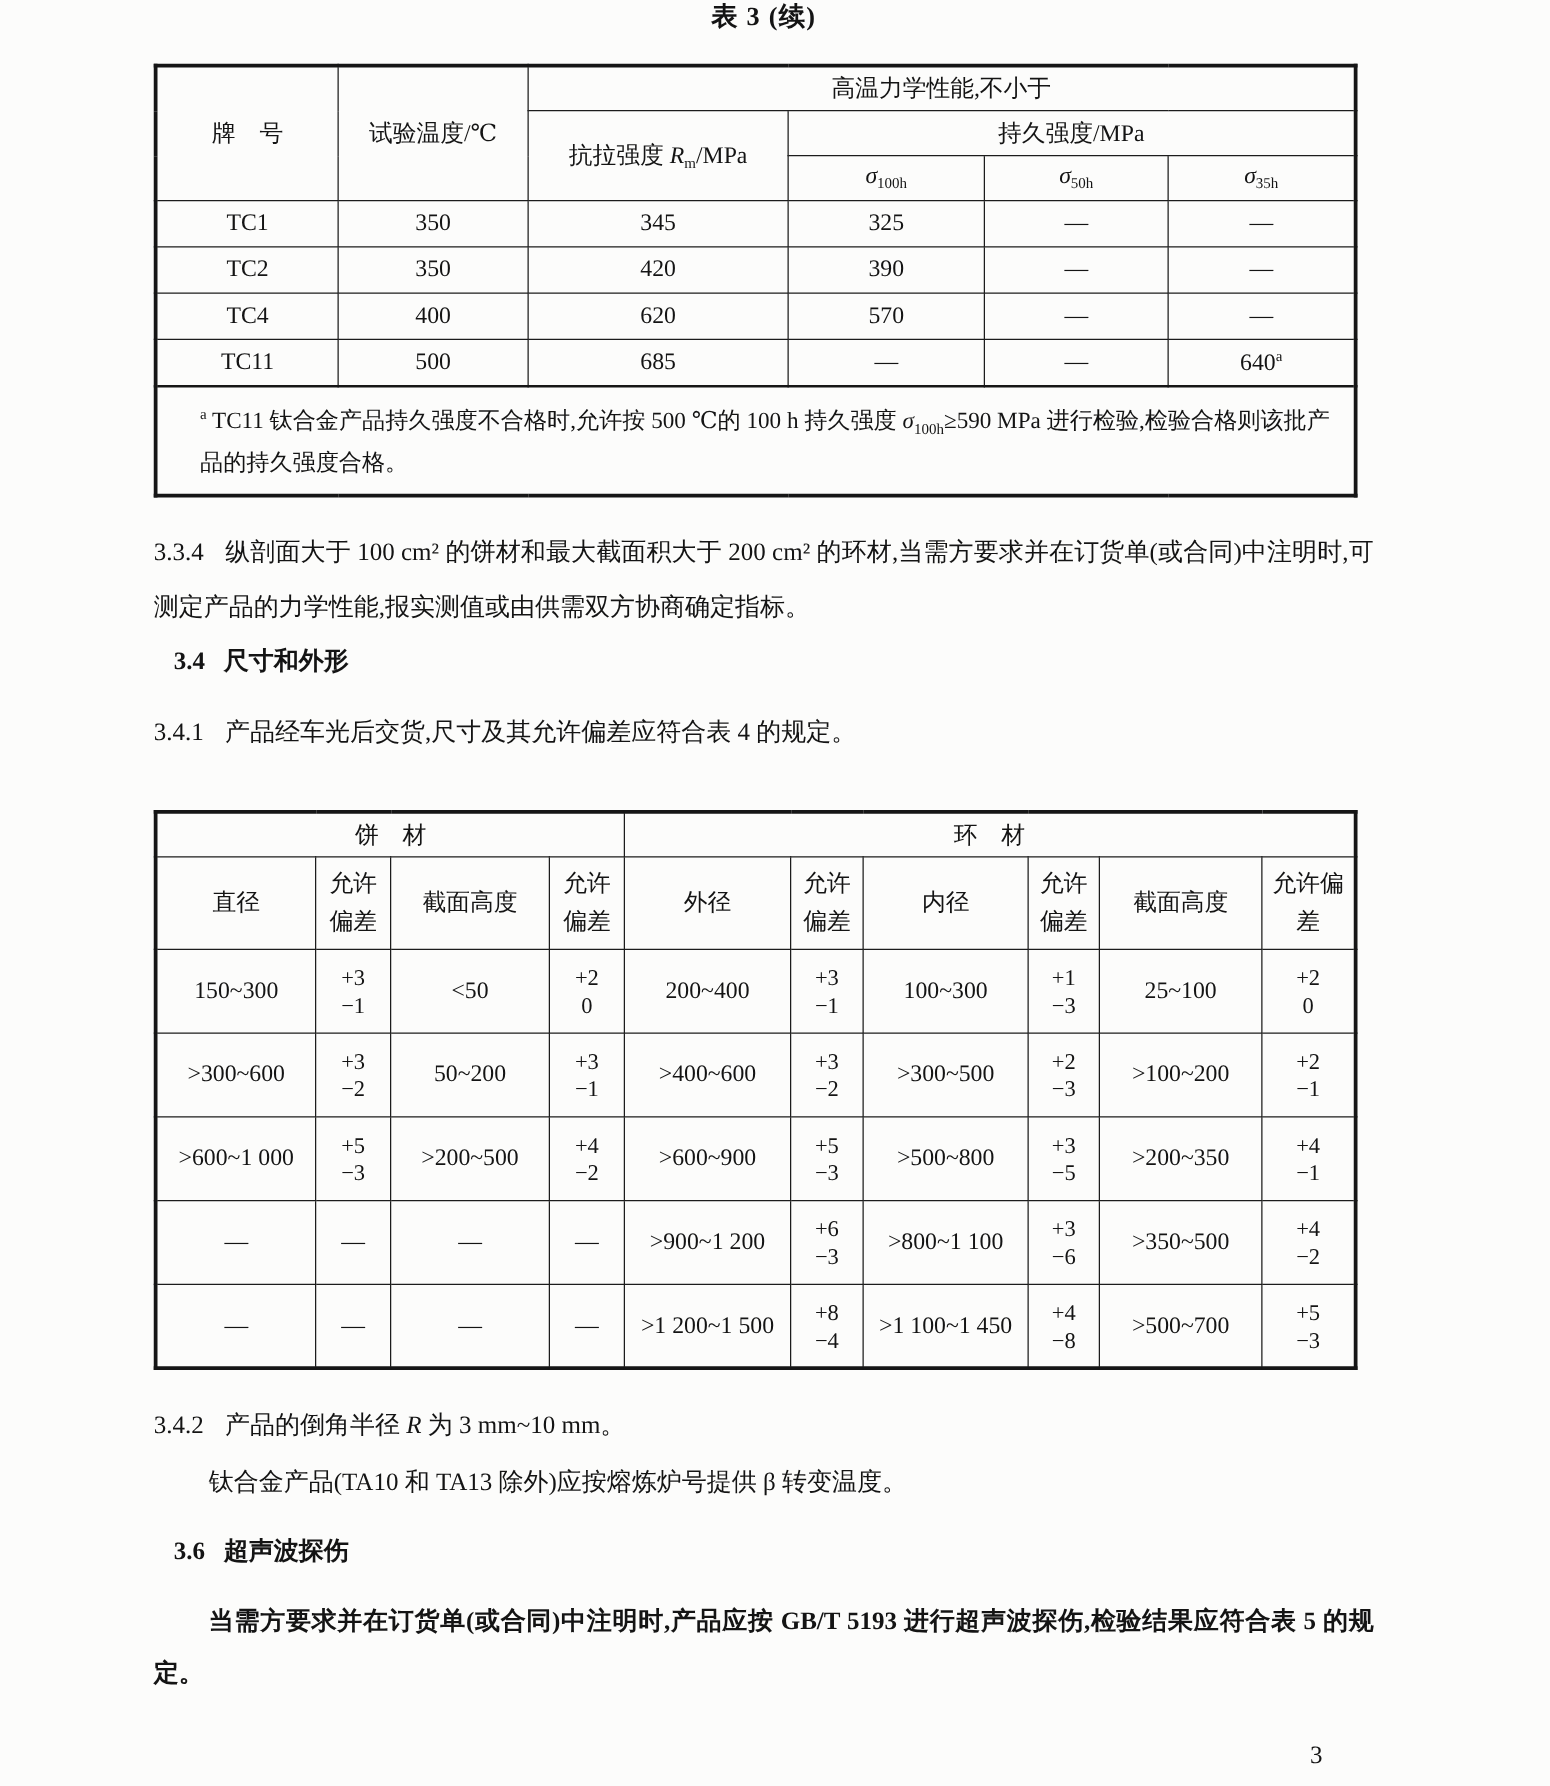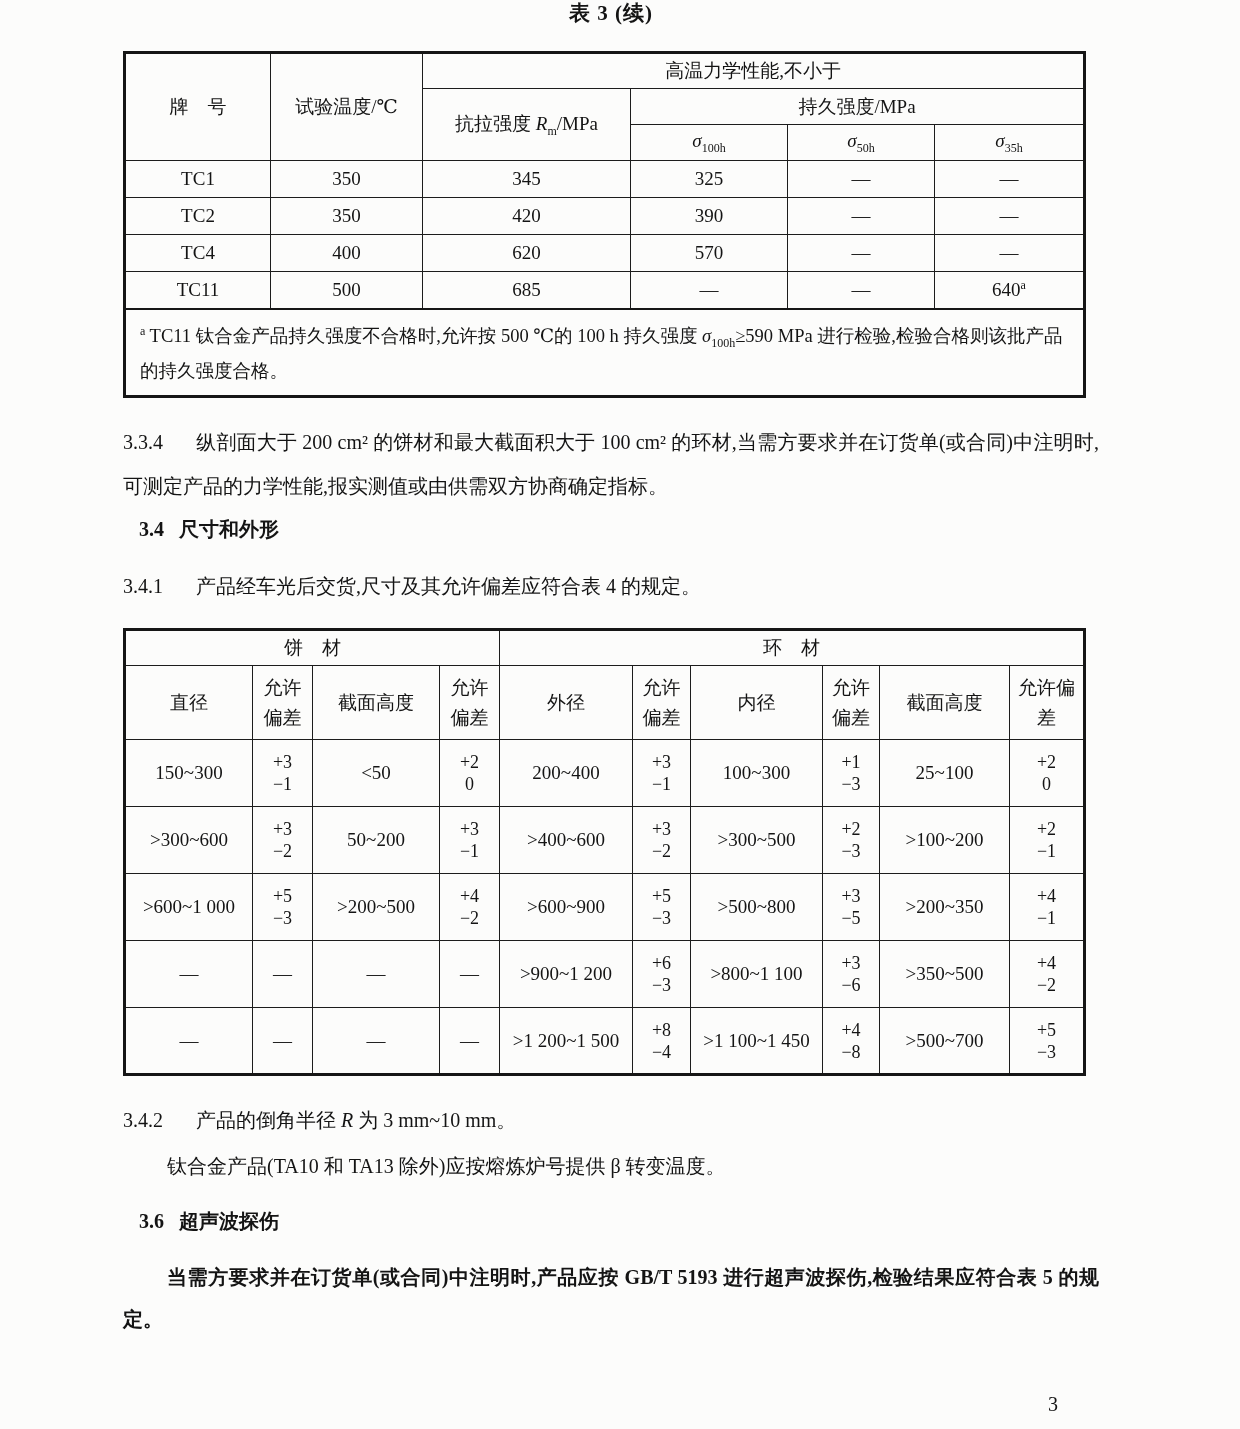--- a/index.html
+++ b/index.html
@@ -31,46 +31,46 @@
   .t3, .t4 { border: 3px solid #161616; }
 
   .t3 { margin-top: 26px; }
   .t3 thead tr.r1 { height: 36px; }
   .t3 thead tr.r2 { height: 36px; }
   .t3 thead tr.r3 { height: 36px; }
   .t3 tbody tr { height: 37px; }
   .t3 tfoot td { border-top: 2.5px solid #161616; }
   .footnote {
     text-align: left; font-size: 18.5px; line-height: 29px;
-    padding: 7px 16px 9px 14px;
+    padding: 7px 16px 9px 34px;
   }
   sub { font-size: 12px; }
   sup { font-size: 12px; }
   i { font-style: italic; }
 
   .t4-caption-row { position: relative; height: 24px; margin-top: 18px; }
   .t4-caption {
     position: absolute; left: 0; right: 0; text-align: center;
     font-weight: bold; font-size: 21px; line-height: 24px; letter-spacing: 1px;
   }
   .t4-unit { position: absolute; right: 0; top: 1px; font-size: 19px; line-height: 24px; }
 
-  .t4 { margin-top: 20px; }
+  .t4 { margin-top: 40px; }
   .t4 thead tr.grp { height: 36px; }
   .t4 thead tr.cols { height: 74px; }
   .t4 thead tr.cols th { line-height: 30px; padding: 0 8px; }
   .t4 tbody tr { height: 67px; }
   .tol { font-size: 18px; }
   .tol .tl { line-height: 22px; }
 
   .body {
     margin: 0; font-size: 20px; line-height: 44px;
     text-align: justify; text-justify: inter-ideograph;
   }
-  .num { display: inline-block; margin-right: 33px; }
+  .num { display: inline-block; margin-right: 17px; }
   .hd { margin: 16px; font-size: 20px; font-weight: bold; line-height: 38px; }
   .hd .num { margin-right: 15px; }
   .p334 { margin-top: 22px; }
   .p341 { margin-top: 2px; }
   .h34 { margin-top: 2px; }
   .p342 { margin-top: 24px; line-height: 40px; }
   .h35 { margin-top: 8px; }
   .p35 { margin-top: 6px; line-height: 40px; }
   .h36 { margin-top: 16px; }
   .p36 { margin-top: 8px; line-height: 42px; font-weight: bold; }
@@ -147,21 +147,21 @@
           <td>640<sup>a</sup></td>
         </tr>
       </tbody>
     <tfoot>
       <tr>
         <td colspan="6" class="footnote"><sup>a</sup><span> TC11 钛合金产品持久强度不合格时,允许按 500 ℃的 100 h 持久强度 </span><i>σ</i><sub>100h</sub><span>≥590 MPa 进行检验,检验合格则该批产品的持久强度合格。</span></td>
       </tr>
     </tfoot>
   </table>
 
-  <p class="body p334"><span class="num">3.3.4</span><span>纵剖面大于 200 cm² 的饼材和最大截面积大于 100 cm² 的环材,当需方要求并在订货单(或合同)中注明时,可测定产品的力学性能,报实测值或由供需双方协商确定指标。</span></p>
+  <p class="body p334"><span class="num">3.3.4</span><span>纵剖面大于 100 cm² 的饼材和最大截面积大于 200 cm² 的环材,当需方要求并在订货单(或合同)中注明时,可测定产品的力学性能,报实测值或由供需双方协商确定指标。</span></p>
 
   <h3 class="hd h34"><span class="num">3.4</span><span>尺寸和外形</span></h3>
 
   <p class="body p341"><span class="num">3.4.1</span><span>产品经车光后交货,尺寸及其允许偏差应符合表 4 的规定。</span></p>
 
 
   <table class="t4">
     <colgroup>
       <col style="width:128px">
         <col style="width:60px">

